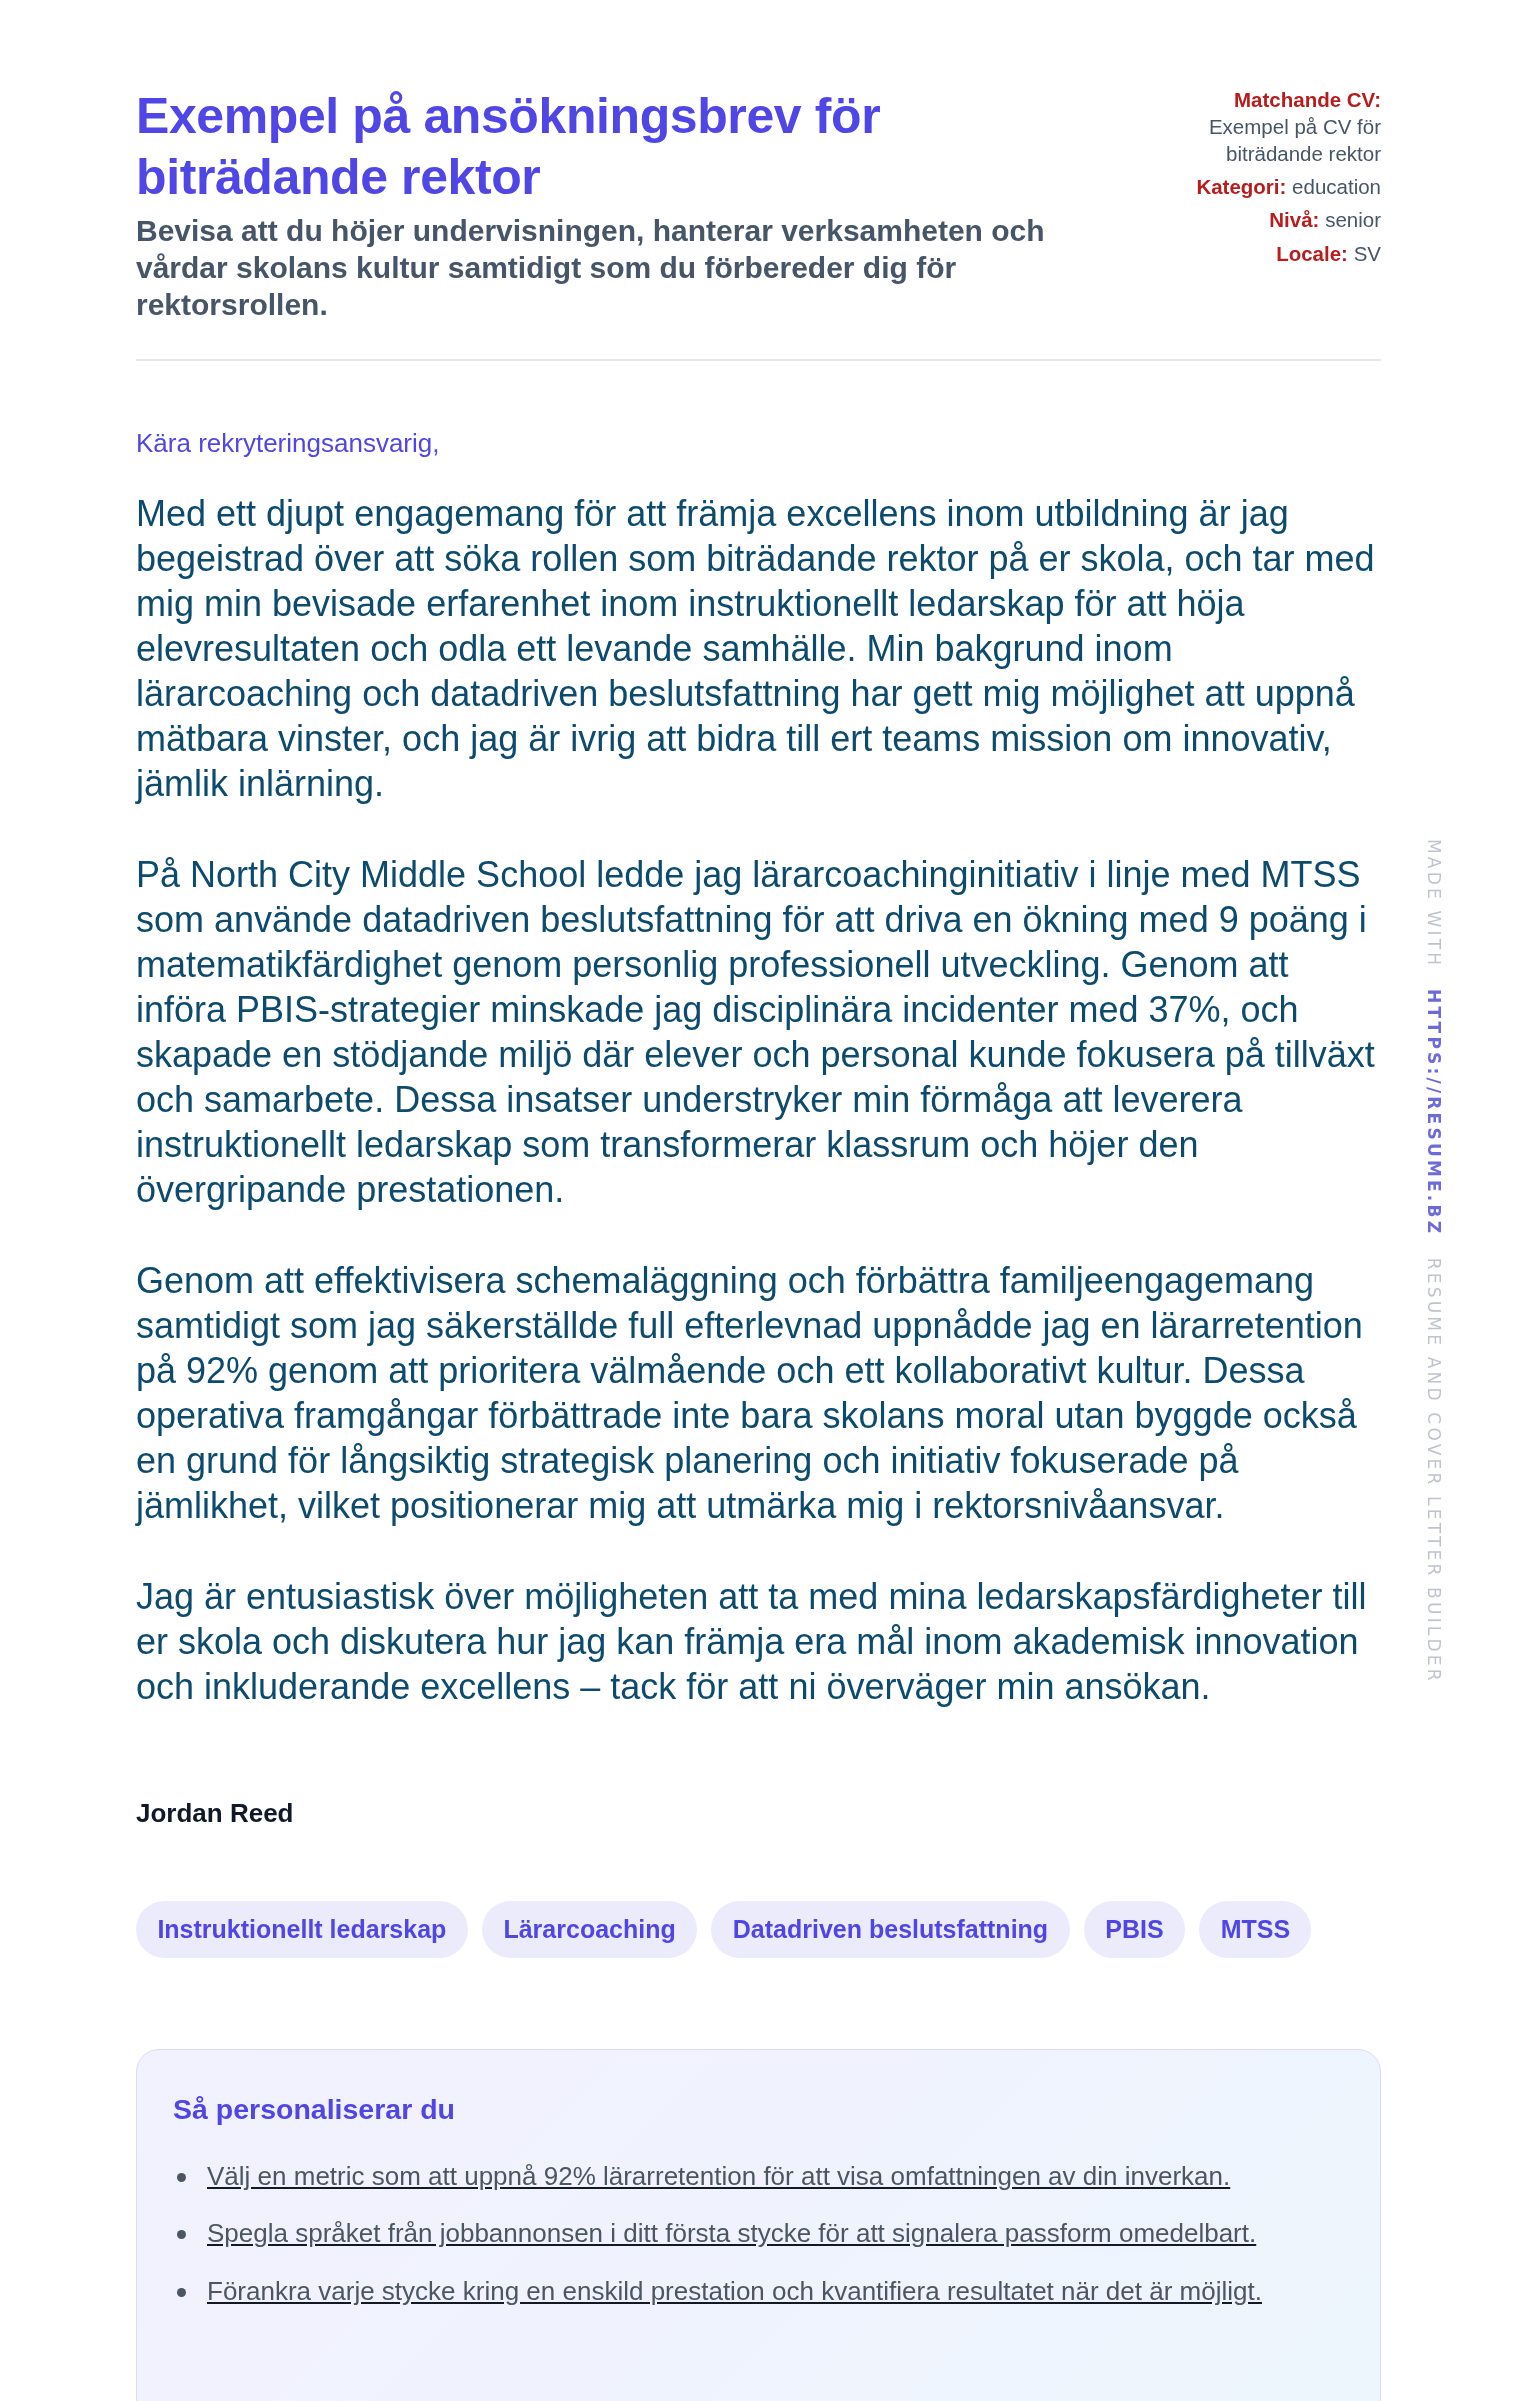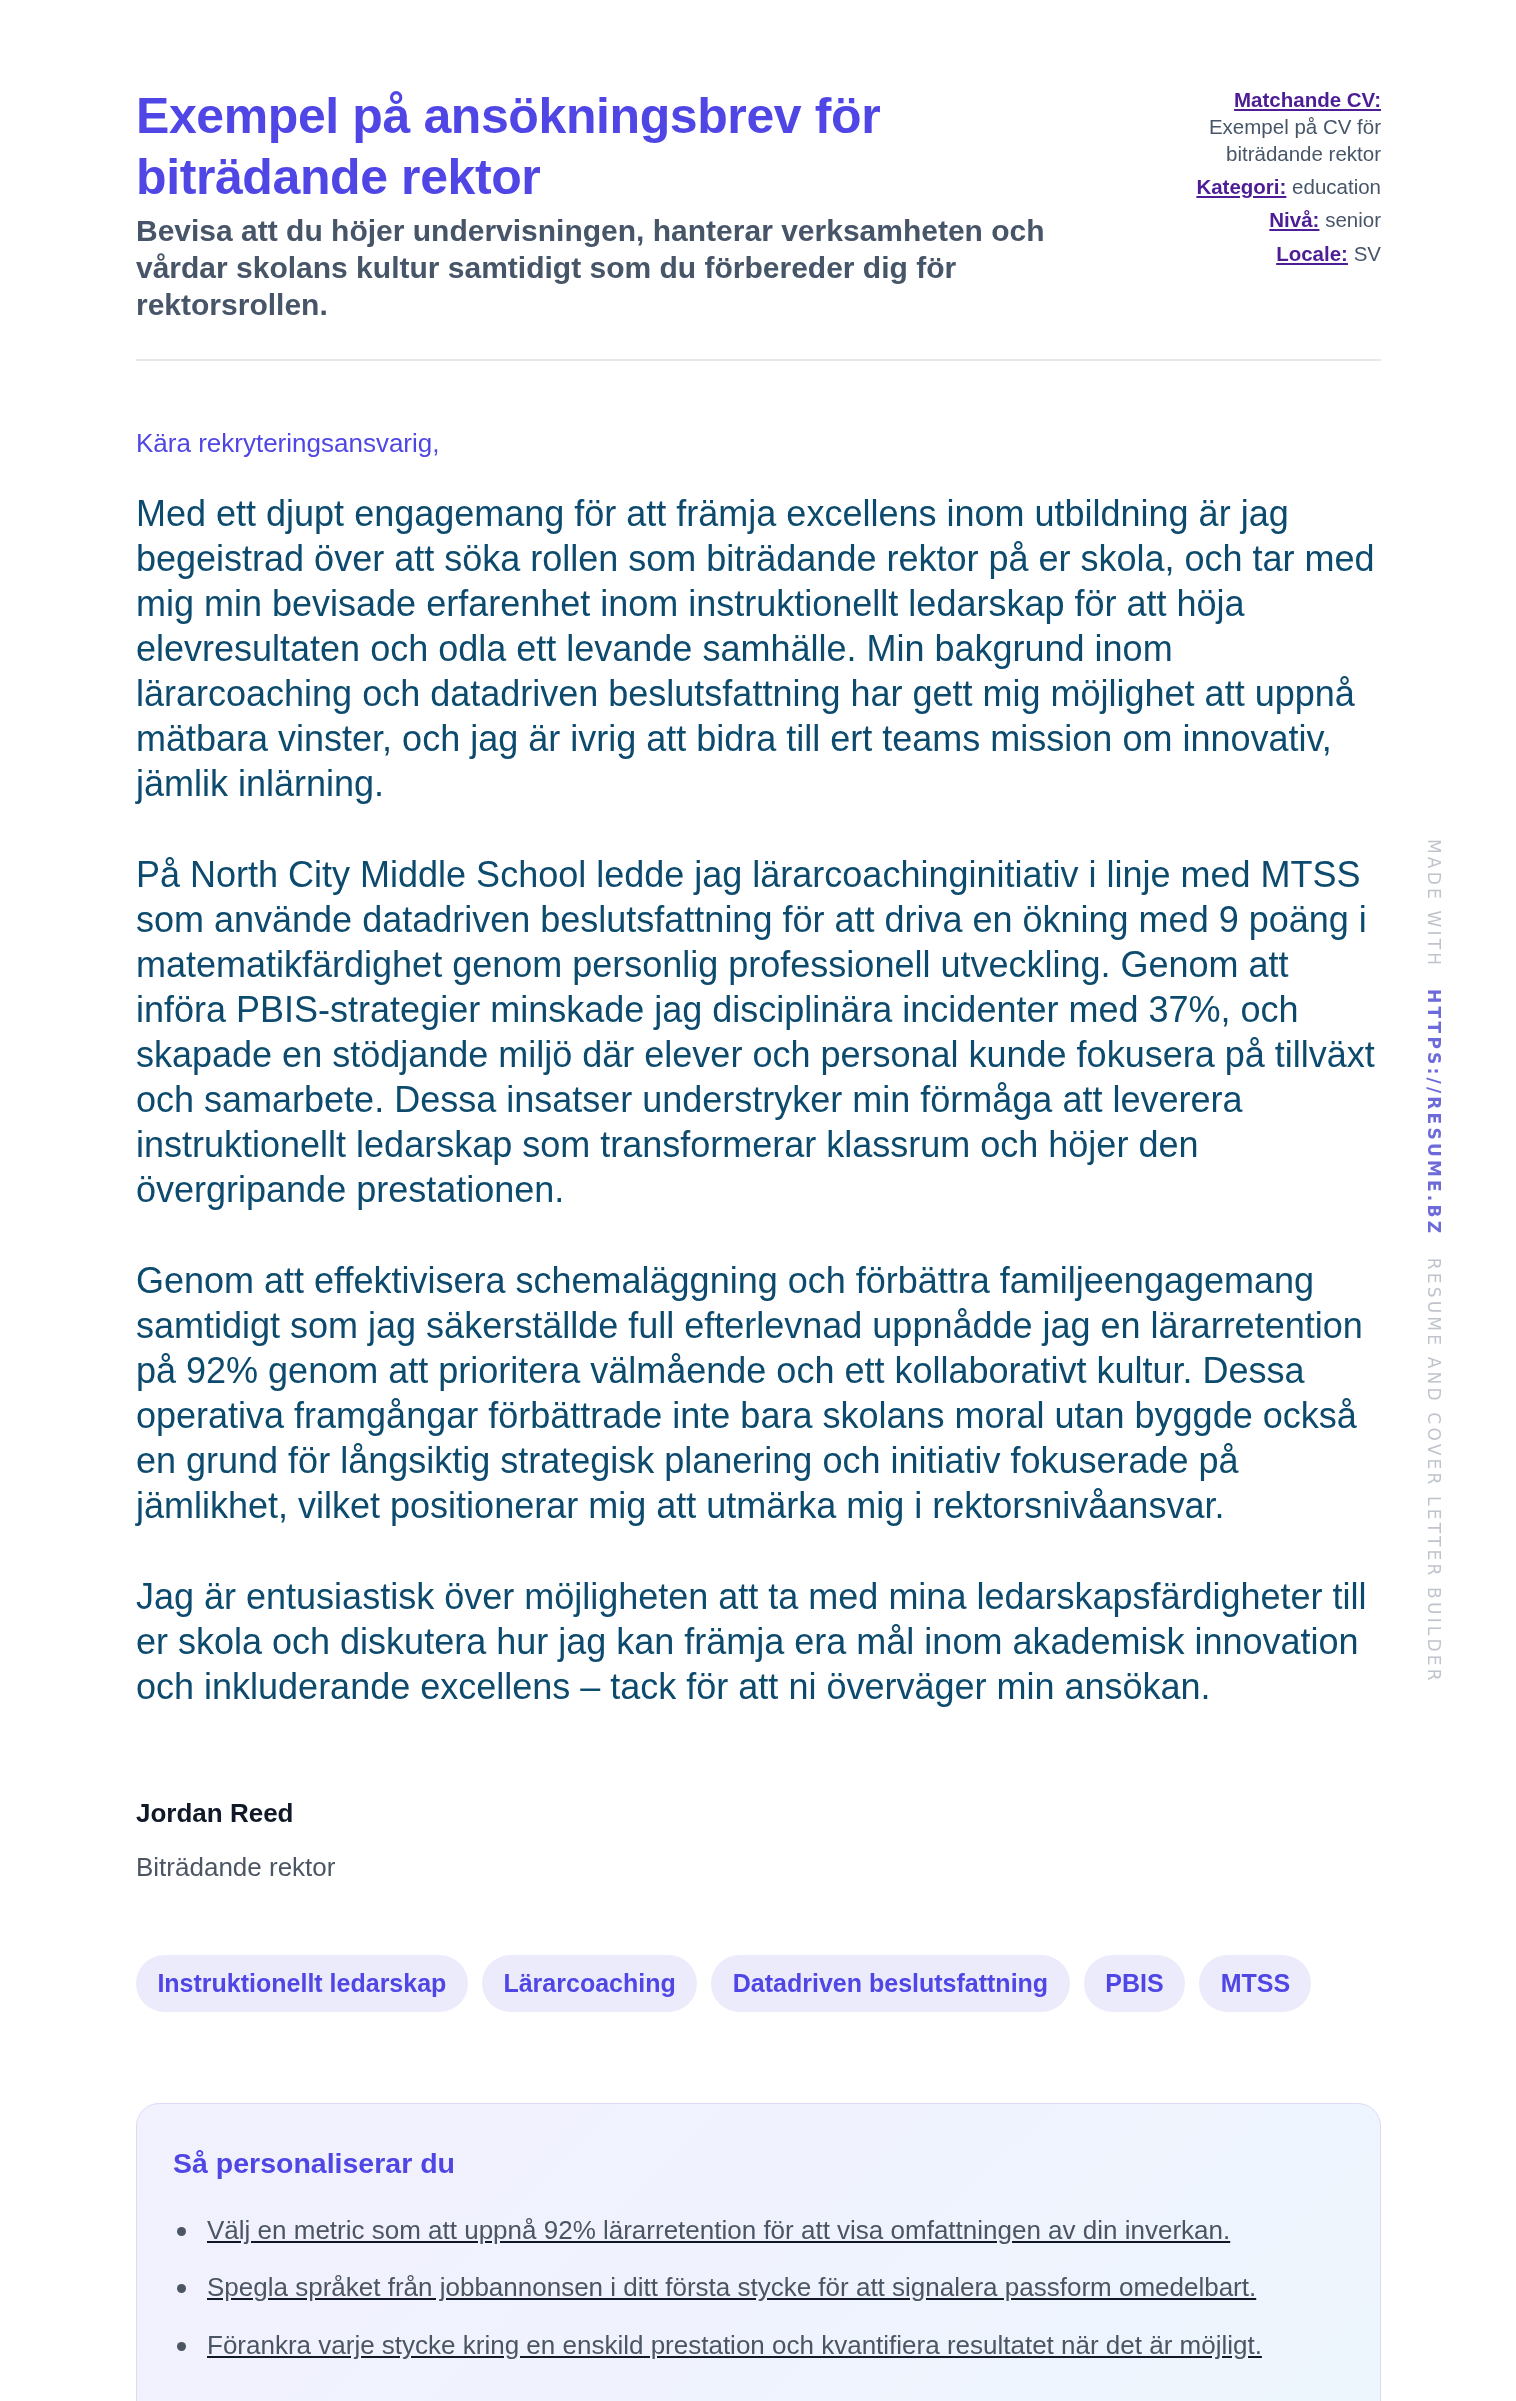--- a/index.html
+++ b/index.html
@@ -19,21 +19,21 @@
     .subtitle {
       margin: 3.6px 0 0 0; width: 963px;
       font-size: 30px; line-height: 37px; font-weight: 700;
       color: #475569;
     }
     .meta {
       position: absolute; right: 0; top: 86px; width: 232px;
       text-align: right; font-size: 20.5px; line-height: 27px; color: #475569;
     }
     .meta .row { margin-bottom: 6.2px; }
-    .meta .k { font-weight: 700; color: #4c1d95; text-decoration: underline; }
+    .meta .k { font-weight: 700; color: #b91c1c; }
     .meta .cv-value { display: block; }
 
     .divider { height: 1.8px; background: #E5E7EB; width: 1245px; margin: 0; }
 
     .greeting {
       margin-top: 64px; font-size: 26px; line-height: 36px; font-weight: 400;
       color: #4F46E5;
     }
     .body-p {
       margin: 30px 0 0 0; font-size: 36px; line-height: 45px; color: #0c4a6e;
@@ -110,21 +110,20 @@
 
   <section>
     <div class="greeting">Kära rekryteringsansvarig,</div>
     <p class="body-p">Med ett djupt engagemang för att främja excellens inom utbildning är jag begeistrad över att söka rollen som biträdande rektor på er skola, och tar med mig min bevisade erfarenhet inom instruktionellt ledarskap för att höja elevresultaten och odla ett levande samhälle. Min bakgrund inom lärarcoaching och datadriven beslutsfattning har gett mig möjlighet att uppnå mätbara vinster, och jag är ivrig att bidra till ert teams mission om innovativ, jämlik inlärning.</p>
     <p class="body-p">På North City Middle School ledde jag lärarcoachinginitiativ i linje med MTSS som använde datadriven beslutsfattning för att driva en ökning med 9 poäng i matematikfärdighet genom personlig professionell utveckling. Genom att införa PBIS-strategier minskade jag disciplinära incidenter med 37%, och skapade en stödjande miljö där elever och personal kunde fokusera på tillväxt och samarbete. Dessa insatser understryker min förmåga att leverera instruktionellt ledarskap som transformerar klassrum och höjer den övergripande prestationen.</p>
     <p class="body-p">Genom att effektivisera schemaläggning och förbättra familjeengagemang samtidigt som jag säkerställde full efterlevnad uppnådde jag en lärarretention på 92% genom att prioritera välmående och ett kollaborativt kultur. Dessa operativa framgångar förbättrade inte bara skolans moral utan byggde också en grund för långsiktig strategisk planering och initiativ fokuserade på jämlikhet, vilket positionerar mig att utmärka mig i rektorsnivåansvar.</p>
     <p class="body-p">Jag är entusiastisk över möjligheten att ta med mina ledarskapsfärdigheter till er skola och diskutera hur jag kan främja era mål inom akademisk innovation och inkluderande excellens – tack för att ni överväger min ansökan.</p>
 
     <div class="signoff">
       <div class="sig-name">Jordan Reed</div>
-      <div class="sig-role">Biträdande rektor</div>
     </div>
   </section>
 
   <div class="tags">
     <span class="tag">Instruktionellt ledarskap</span>
     <span class="tag">Lärarcoaching</span>
     <span class="tag">Datadriven beslutsfattning</span>
     <span class="tag">PBIS</span>
     <span class="tag">MTSS</span>
   </div>

